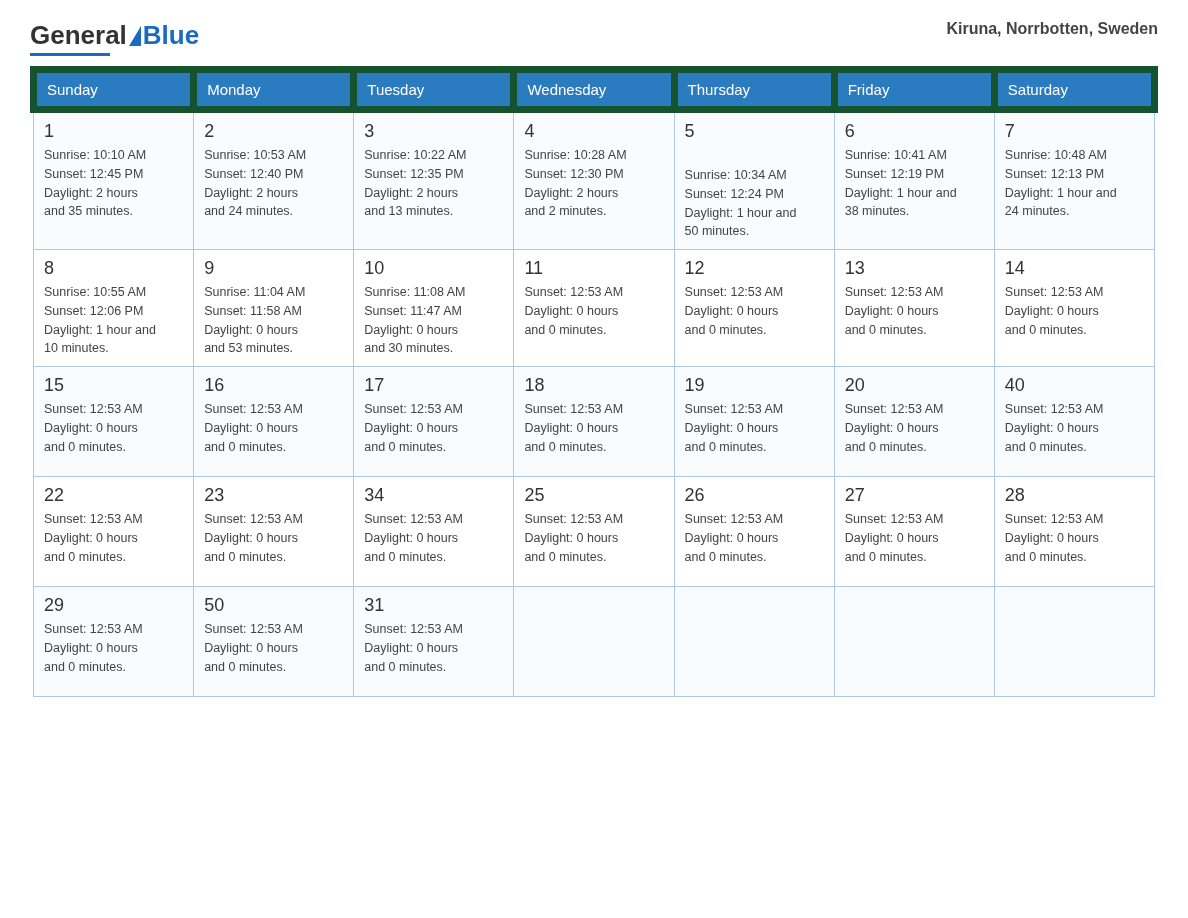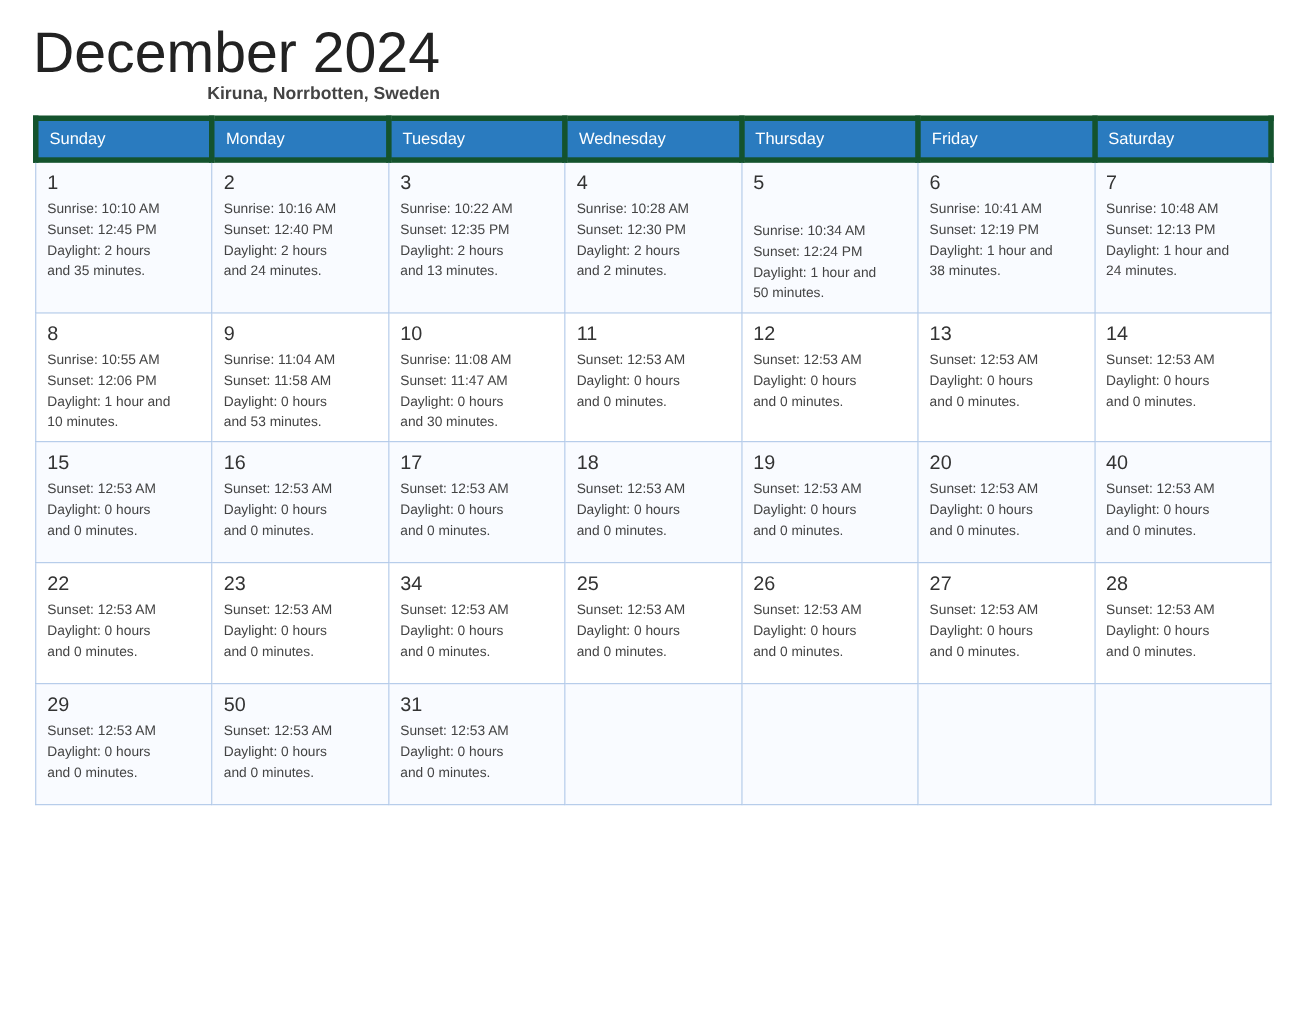--- a/index.html
+++ b/index.html
@@ -65,21 +65,21 @@
       border-collapse: collapse;
       margin-top: 10px;
     }
     .calendar-table th {
       background: #2a7bbf;
       color: #ffffff;
       padding: 8px 10px;
       text-align: left;
       font-size: 15px;
       font-weight: normal;
-      border: 5px solid #14532d;
+      border: 7px solid #14532d;
     }
     .calendar-table td {
       border: 1px solid #b0c8e8;
       vertical-align: top;
       padding: 8px 10px;
       width: calc(100% / 7);
       height: 110px;
     }
     .day-number {
       font-size: 18px;
@@ -95,22 +95,29 @@
       background: #f9fbff;
     }
     tr:nth-child(even) td {
       background: #ffffff;
     }
   </style>
 </head>
 <body>
 
 <div class="header-row">
+  <div class="logo-area">
+    <div class="logo-text">
+      <span class="logo-general">General</span>
+      <span class="logo-triangle"></span>
+      <span class="logo-blue">Blue</span>
+    </div>
+    <div class="logo-line"></div>
+  </div>
   <div class="title-area">
-    <div class="calendar-title">December 2024</div>
     <div class="calendar-subtitle">Kiruna, Norrbotten, Sweden</div>
   </div>
 </div>
 
 <table class="calendar-table">
   <thead>
     <tr>
     <th>Sunday</th>
         <th>Monday</th>
         <th>Tuesday</th>
@@ -124,21 +131,21 @@
   <tr>
         <td>
           <div class="day-number">1</div>
           <div class="day-info" style="white-space: pre-line;">Sunrise: 10:10 AM
 Sunset: 12:45 PM
 Daylight: 2 hours
 and 35 minutes.</div>
         </td>
         <td>
           <div class="day-number">2</div>
-          <div class="day-info" style="white-space: pre-line;">Sunrise: 10:16 AM
+          <div class="day-info" style="white-space: pre-line;">Sunrise: 10:53 AM
 Sunset: 12:40 PM
 Daylight: 2 hours
 and 24 minutes.</div>
         </td>
         <td>
           <div class="day-number">3</div>
           <div class="day-info" style="white-space: pre-line;">Sunrise: 10:22 AM
 Sunset: 12:35 PM
 Daylight: 2 hours
 and 13 minutes.</div>

